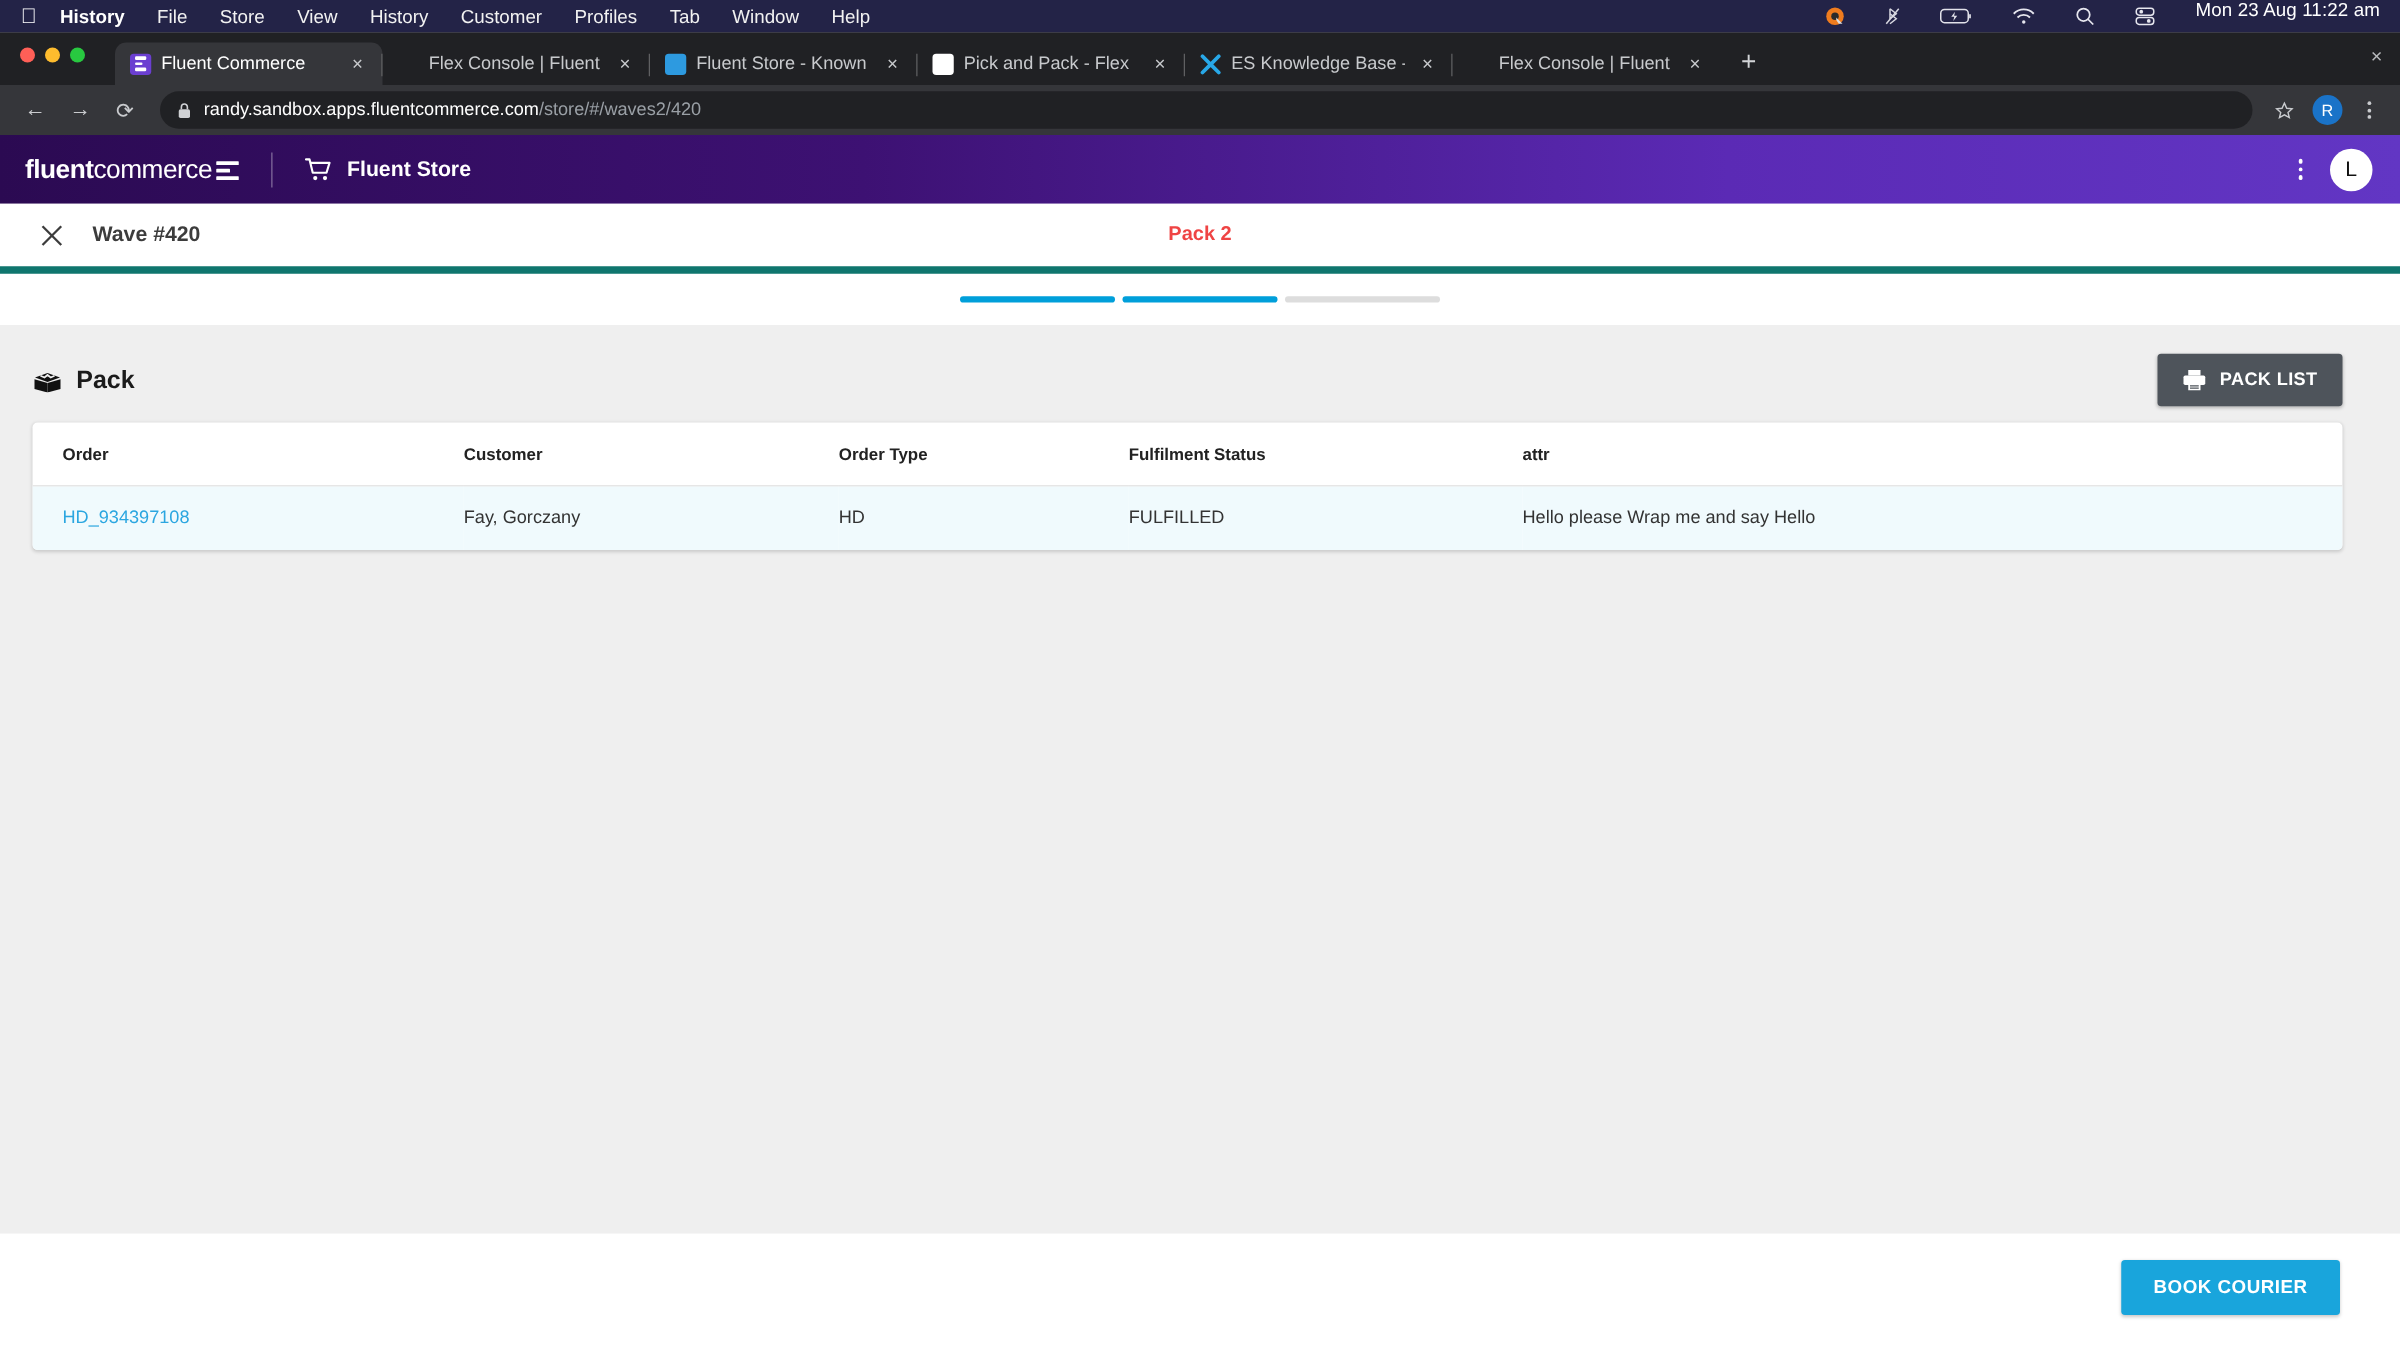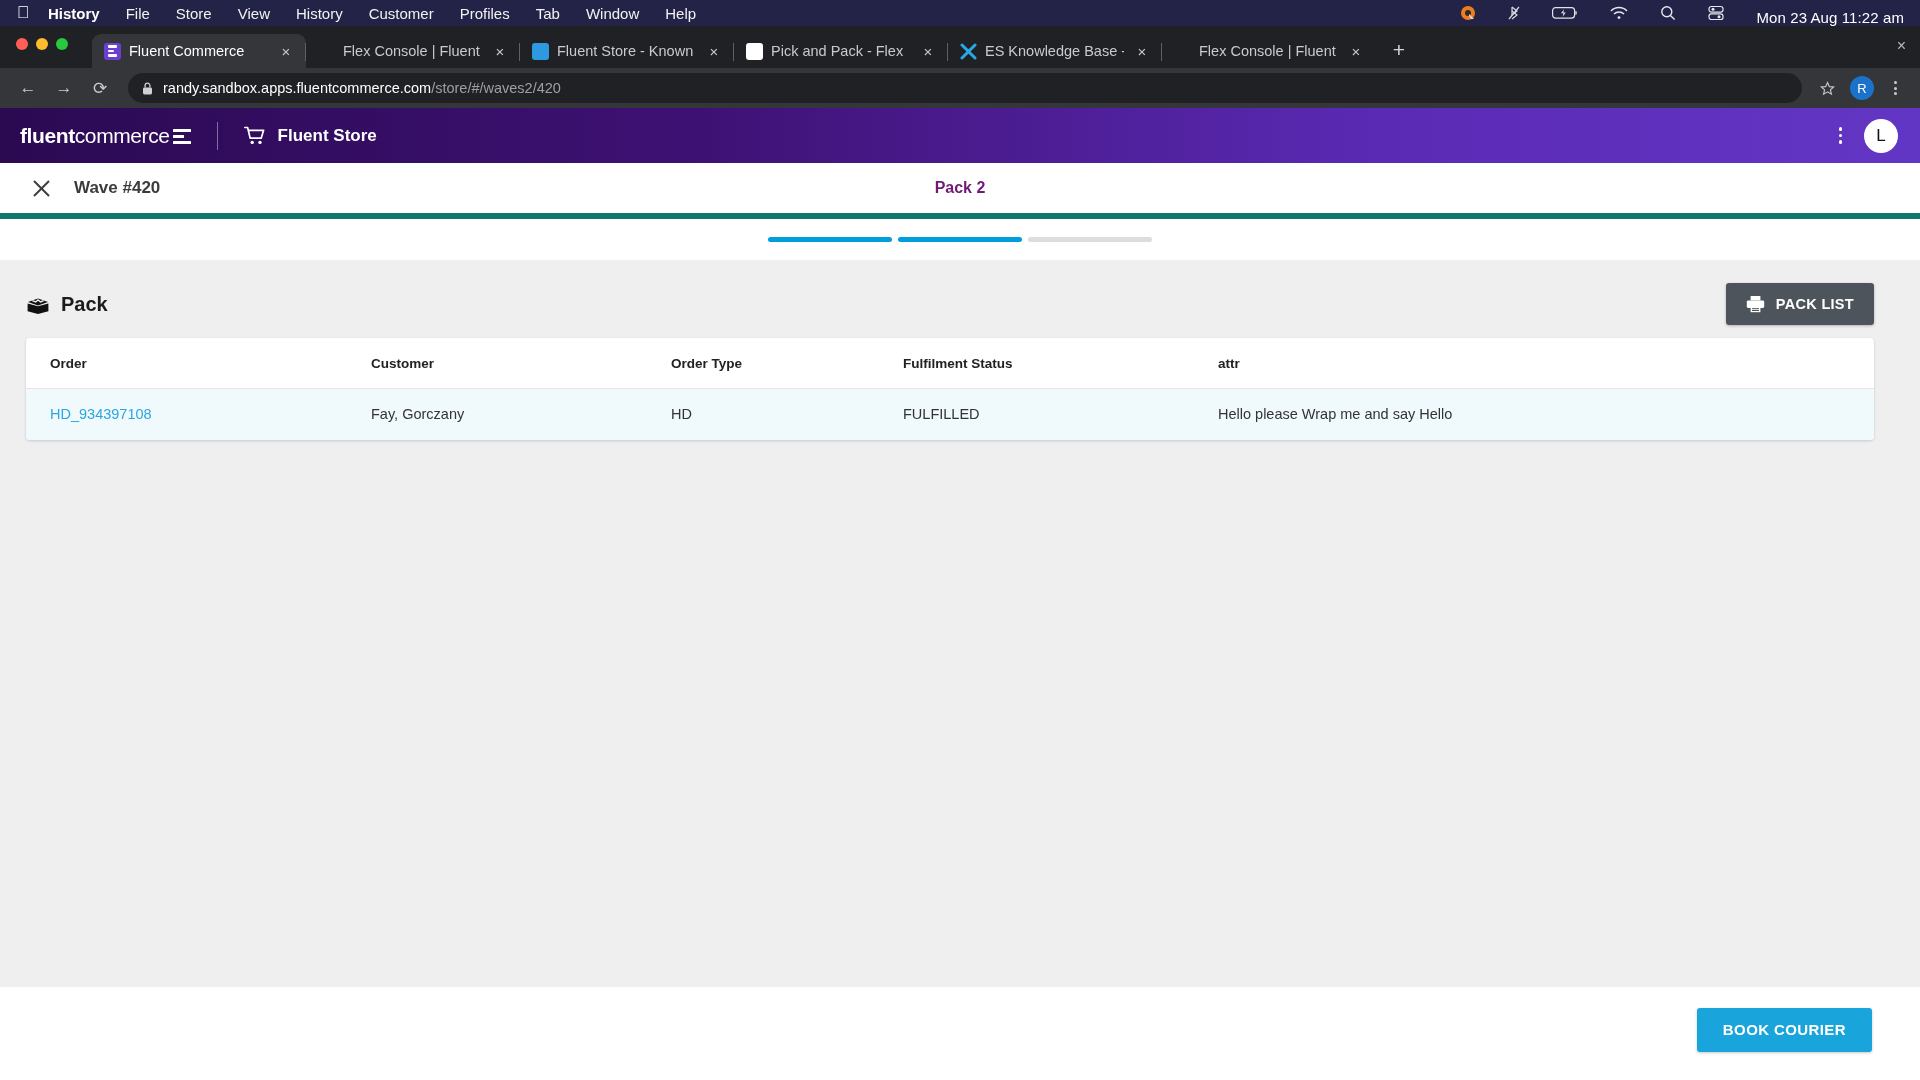--- a/index.html
+++ b/index.html
@@ -12,21 +12,21 @@
 
   
   .macbar {
     height:26px; background:#232347; display:flex; align-items:center;
     padding:0 14px; color:#fff; font-size:15px; position:relative;
   }
   .apple-logo { width:18px; text-align:center; font-size:17px; line-height:1; margin-right:16px; margin-top:-2px;}
   .mac-menu { display:flex; align-items:center; gap:26px; }
   .mac-menu .mi { font-size:15px; color:#f2f2f2; white-space:nowrap; }
   .mac-menu .mi.bold { font-weight:bold; color:#fff; }
-  .mac-right { position:absolute; right:16px; top:0; height:26px; display:flex; align-items:flex-end; gap:32px; }
+  .mac-right { position:absolute; right:16px; top:0; height:26px; display:flex; align-items:flex-start; gap:32px; }
   .mac-right .sicon { display:flex; align-items:center; justify-content:center; height:26px; }
   .mac-right .clock { font-size:15px; color:#fff; white-space:nowrap; letter-spacing:0.1px;}
 
   
   .chrome { background:#202124; }
   .tabstrip { height:42px; background:#202124; display:flex; align-items:flex-end; padding-left:12px; position:relative;}
   .traffic { position:absolute; left:16px; top:12px; display:flex; gap:8px; align-items:center; }
   .dot { width:12px; height:12px; border-radius:50%; }
   .dot.r{background:#ff5f57;} .dot.y{background:#febc2e;} .dot.g{background:#28c840;}
 
@@ -82,21 +82,21 @@
   .vdiv { width:1px; height:28px; background:#ffffff66; margin:0 26px; }
   .storename { display:flex; align-items:center; gap:12px; color:#fff; font-size:17px; font-weight:bold;}
   .apphdr-right { position:absolute; right:22px; top:0; height:55px; display:flex; align-items:center; gap:16px;}
   .apphdr-right .dots { display:flex; flex-direction:column; gap:3px; padding:6px; }
   .apphdr-right .dots i { width:3.5px; height:3.5px; border-radius:50%; background:#fff; display:block;}
   .avatar { width:34px; height:34px; border-radius:50%; background:#fff; color:#111; font-size:17px; display:flex; align-items:center; justify-content:center;}
 
   .subhdr { height:56px; background:#fff; display:flex; align-items:center; padding:0 30px; position:relative; border-bottom:6px solid #0f766e;}
   .closex { width:22px; height:22px; display:flex; align-items:center; justify-content:center; font-size:20px; color:#3c3c3c; }
   .wavetitle { font-size:17px; color:#3c3c3c; font-weight:bold; margin-left:22px;}
-  .centertitle { position:absolute; left:0; right:0; text-align:center; font-size:16px; font-weight:bold; color:#701a75; pointer-events:none;}
+  .centertitle { position:absolute; left:0; right:0; text-align:center; font-size:16px; font-weight:bold; color:#ef4444; pointer-events:none;}
 
   .stepbar { height:41px; background:#fff; display:flex; align-items:center; justify-content:center; gap:6px;}
   .step { width:124px; height:5px; border-radius:3px; background:#dddddd; }
   .step.done { background:#009fda; }
 
   .content { flex:1; background:#efefef; padding:24px 46px 0 26px; }
   .sectionrow { display:flex; align-items:center; justify-content:space-between; margin-bottom:14px; height:40px;}
   .secttitle { display:flex; align-items:center; gap:11px; font-size:20px; font-weight:bold; color:#1b1b1b;}
   .packlist-btn {
     background:#4e545b; color:#fff; border-radius:3px; height:42px; padding:0 20px;

